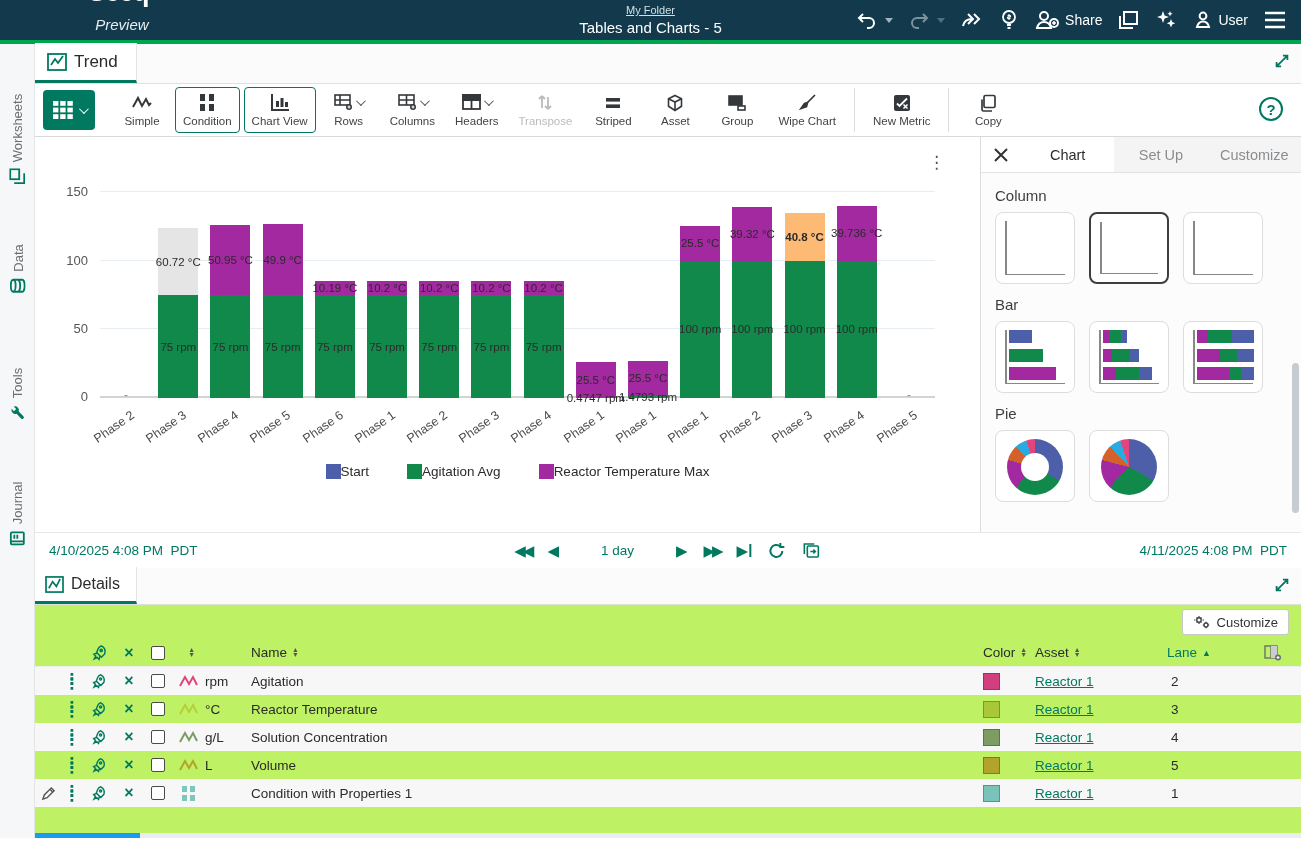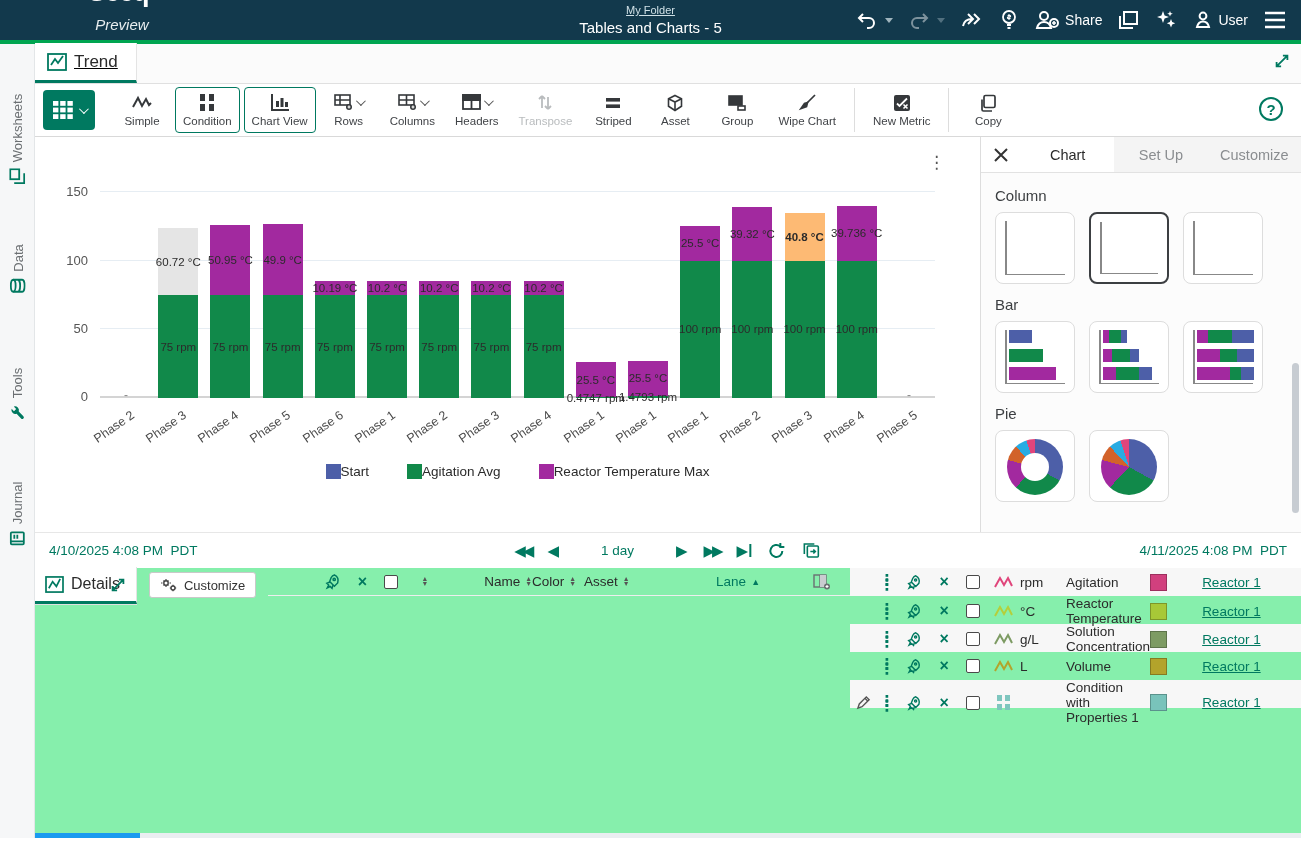--- a/index.html
+++ b/index.html
@@ -29,21 +29,21 @@
   
   .shell { display:flex; height:794px; }
   .sidebar { width:35px; background:#f6f7f8; border-right:1px solid #e3e6e8; position:relative; flex:none; }
   .side-item { position:absolute; left:0; width:35px; height:110px; display:flex;
     align-items:center; justify-content:center; cursor:pointer; }
   .side-inner { transform:rotate(-90deg); display:flex; align-items:center; gap:6px; white-space:nowrap; }
   .side-inner .lbl { color:#6b6f72; font-size:13px; }
   .content { flex:1; display:flex; flex-direction:column; min-width:0; }
 
   
-  .tabrow { height:40px; background:#fbfbfb; border-bottom:1px solid #e0e0e0; display:flex; align-items:flex-end; position:relative;text-decoration:underline; }
+  .tabrow { height:40px; background:#fbfbfb; border-bottom:1px solid #e0e0e0; display:flex; align-items:flex-end; position:relative; }
   .main-tab { background:#fff; border-right:1px solid #e4e4e4; border-bottom:3px solid var(--teal);
     height:40px; display:flex; align-items:center; gap:7px; padding:0 18px 0 12px; font-size:17px; color:#2b2b2b; cursor:pointer;}
   .expand-ic { position:absolute; right:10px; top:8px; cursor:pointer; }
 
   
   .toolbar { height:53px; background:#fff; border-bottom:1px solid #d9d9d9; display:flex; align-items:center; padding:0 8px; gap:4px; position:relative;}
   .grid-btn { width:52px; height:40px; border-radius:4px; background:var(--teal); display:flex; align-items:center; justify-content:center; gap:6px; margin-right:14px; cursor:pointer;}
   .tbtn { display:flex; flex-direction:column; align-items:center; justify-content:center; gap:3px;
     min-width:58px; height:46px; padding:2px 7px; color:#404347; font-size:11.5px; cursor:pointer; border:1px solid transparent; border-radius:4px; }
   .tbtn.active { border-color:var(--teal); }
@@ -101,21 +101,21 @@
   .panel-scroll { position:absolute; right:2px; top:190px; width:7px; height:150px; background:#c7ccd2; border-radius:4px; }
 
   
   .timebar { height:36px; border-top:1px solid #e7e7e7; display:flex; align-items:center; padding:0 14px; color:var(--teal); font-size:13.5px; position:relative; background:#fff;}
   .tb-center { position:absolute; left:50%; transform:translateX(-50%); display:flex; align-items:center; gap:16px; }
   .nav-ic { color:var(--teal); font-size:13px; cursor:pointer; letter-spacing:-3px; display:flex; align-items:center;}
   .duration { margin:0 26px; font-size:13.5px; }
   .endbar { width:2.5px; height:13px; background:var(--teal); margin-left:1px; }
 
   
-  .details { flex:1; display:flex; position:relative; background:#86efac; }
+  .details { flex:1; display:flex; flex-direction:column; position:relative; background:#bef264; }
   .d-tabrow { height:37px; background:#fbfbfb; border-bottom:1px solid #e0e0e0; display:flex; align-items:flex-end; position:relative; }
   .d-tab { background:#fff; border-right:1px solid #e4e4e4; border-bottom:3px solid var(--teal); height:37px;
     display:flex; align-items:center; gap:7px; padding:0 16px 0 10px; font-size:16px; color:#2b2b2b; cursor:pointer; }
   .custom-row { height:34px; display:flex; justify-content:flex-end; align-items:center; padding:0 12px; }
   .custom-btn { border:1px solid #c9c9c9; border-radius:3px; height:26px; display:flex; align-items:center; gap:6px;
     padding:0 10px; font-size:13px; color:#333; background:#fff; cursor:pointer; }
   .dgrid { display:grid; grid-template-columns:26px 22px 32px 28px 30px 32px 46px 1fr 52px 118px 92px 56px; align-items:center; height:28px; font-size:13.5px; color:#2b2b2b; }
   .dheader { border-bottom:1px solid #eee; color:#2b2b2b; }
   .drow:nth-child(odd) { background:#f7f7f7; }
   .cell { display:flex; align-items:center; }

